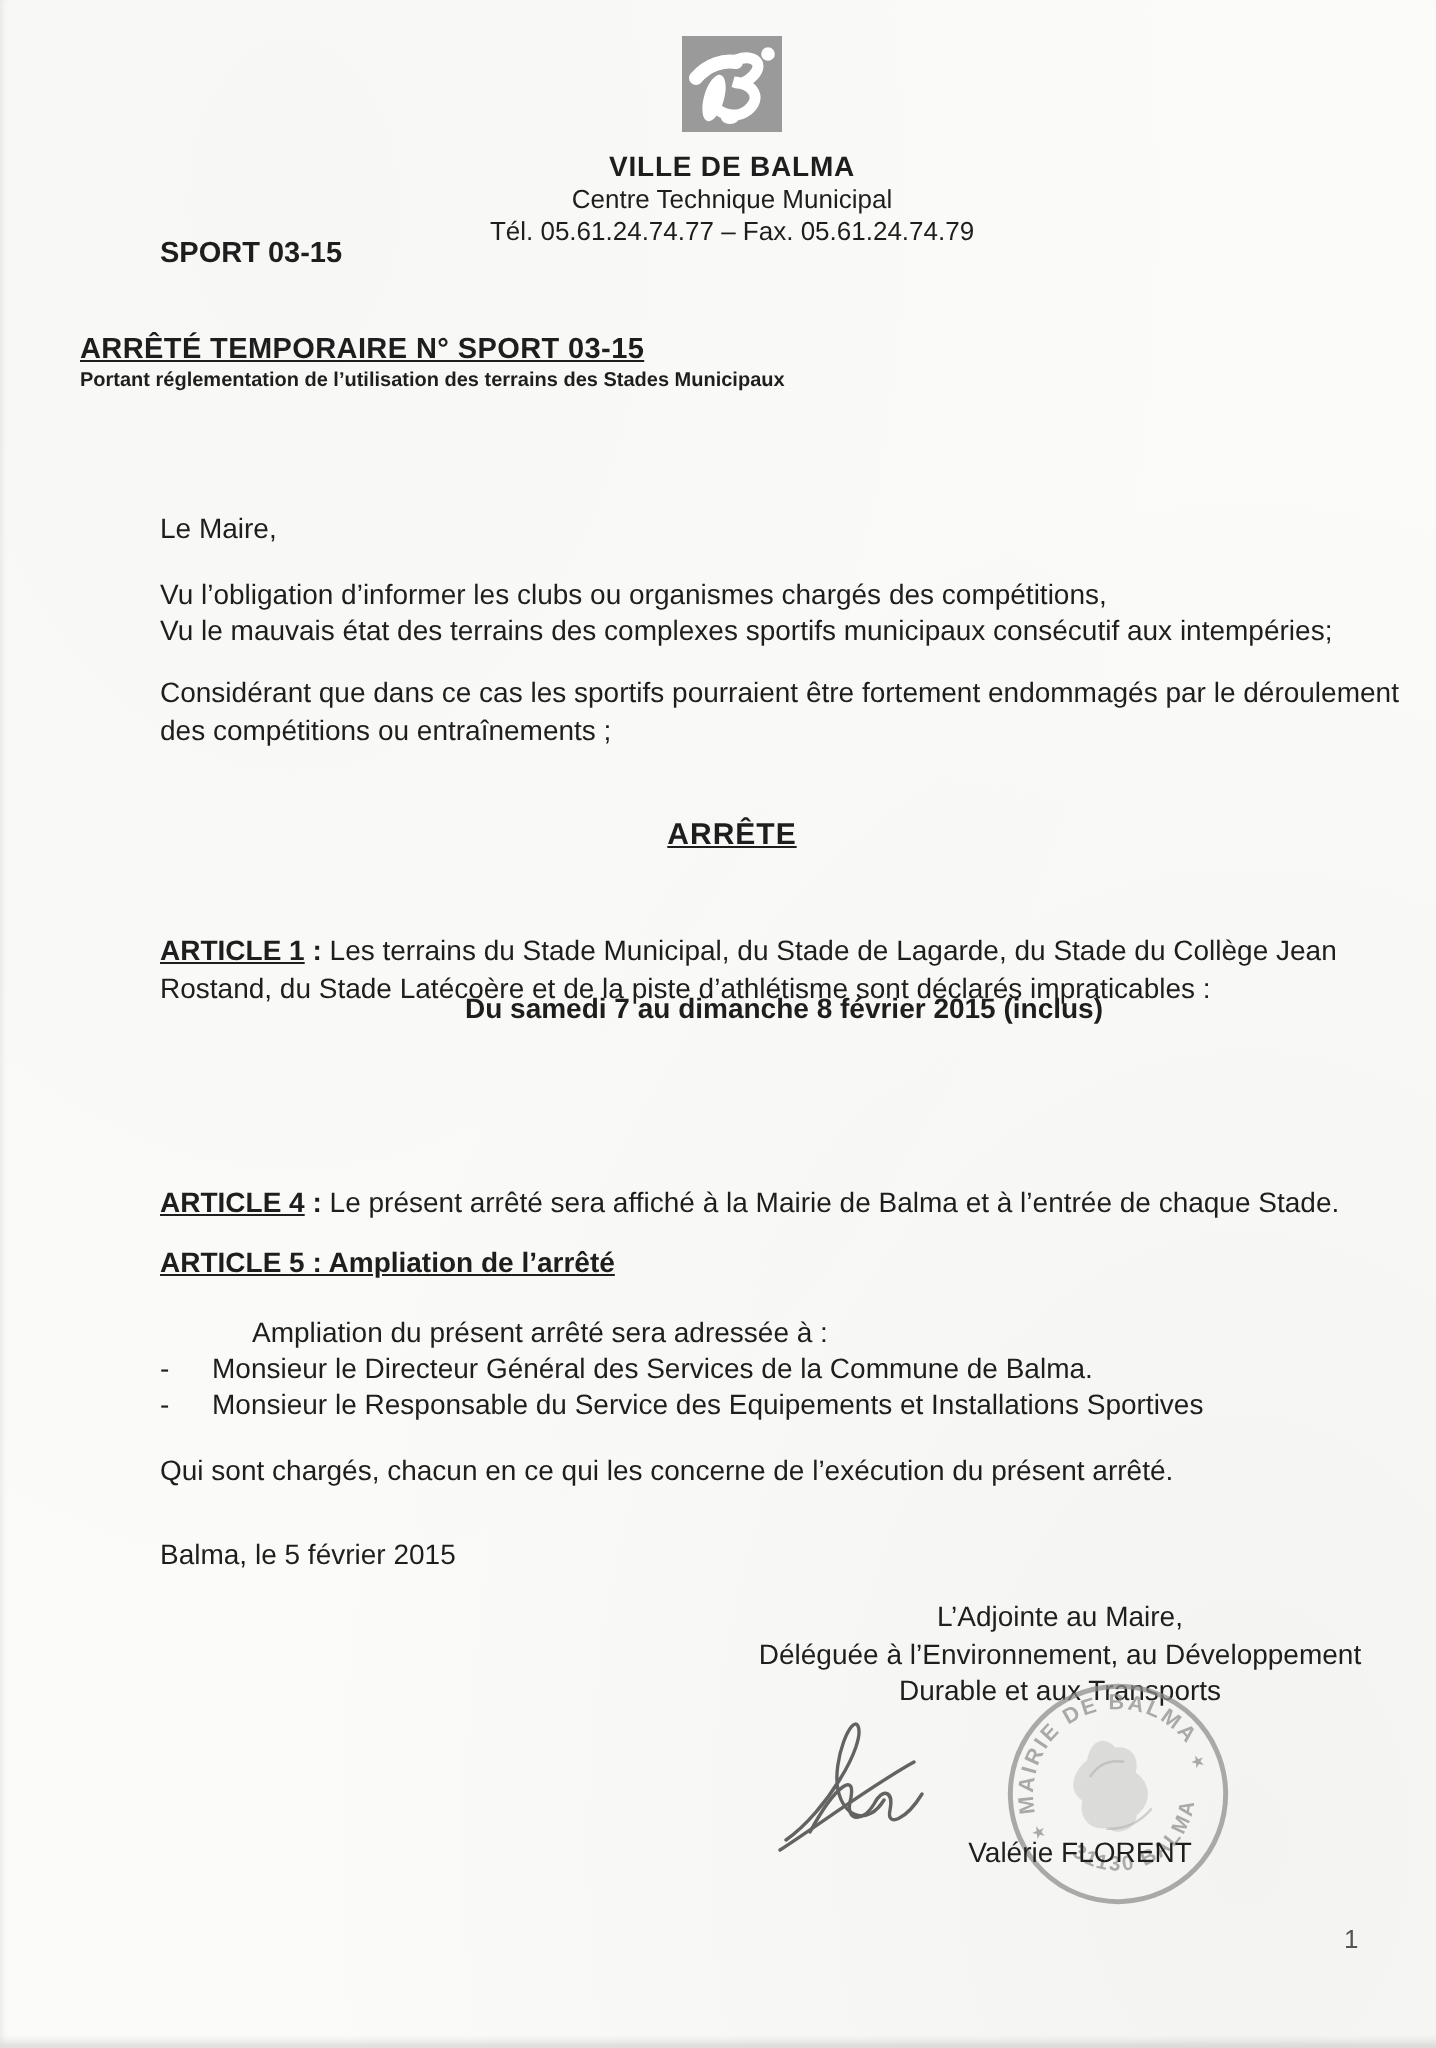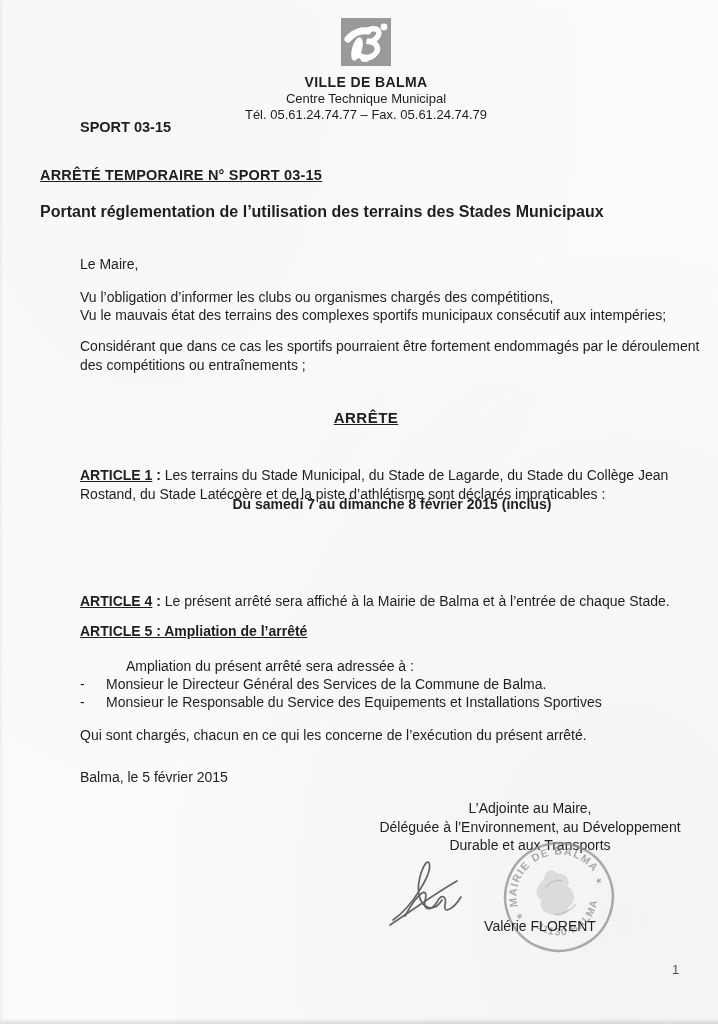--- a/index.html
+++ b/index.html
@@ -23,21 +23,21 @@
   .org-name { font-size:14px; font-weight:bold; letter-spacing:0.4px; margin-top:4px; }
   .org-dept { font-size:13px; margin-top:1px; }
   .org-contact { font-size:13px; margin-top:1px; }
 
   .p { position:absolute; left:80px; right:28px; margin:0; font-size:14px; line-height:18.5px; }
 
   .ref { position:absolute; top:119px; left:80px; font-size:14.5px; font-weight:bold; }
 
   .title-block { position:absolute; top:167px; left:40px; right:40px; text-align:left; }
   .doc-title { font-size:14.5px; font-weight:bold; text-decoration:underline; letter-spacing:0.2px; }
-  .doc-subtitle { font-size:16px; font-weight:bold; margin-top:20px; }
+  .doc-subtitle { font-size:10px; font-weight:bold; margin-top:2px; }
 
   .decree { position:absolute; top:409px; left:0; width:100%; margin:0; text-align:center;
             font-size:15px; font-weight:bold; text-decoration:underline; letter-spacing:0.5px; }
 
   .art-label { font-weight:bold; text-decoration:underline; }
   .art-sep { font-weight:bold; }
   .art-date { font-weight:bold; text-align:center; }
   .art5-label { font-weight:bold; text-decoration:underline; }
 
   .amp-intro { padding-left:46px; }

